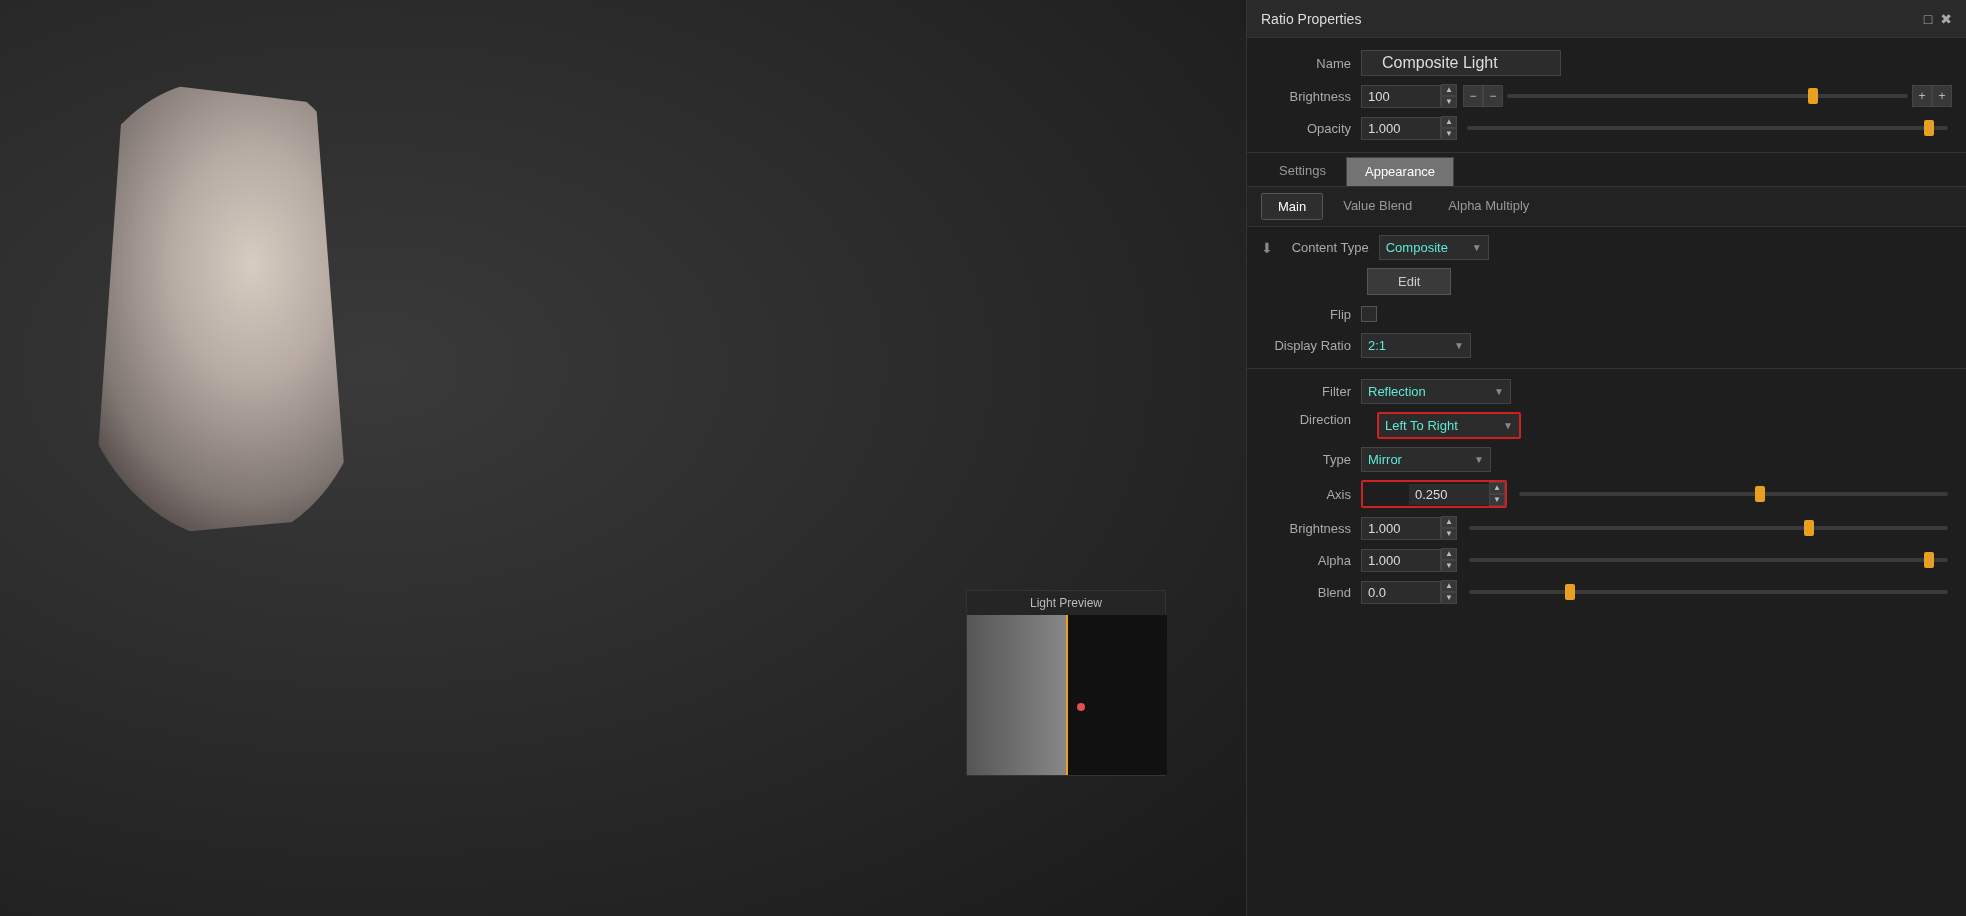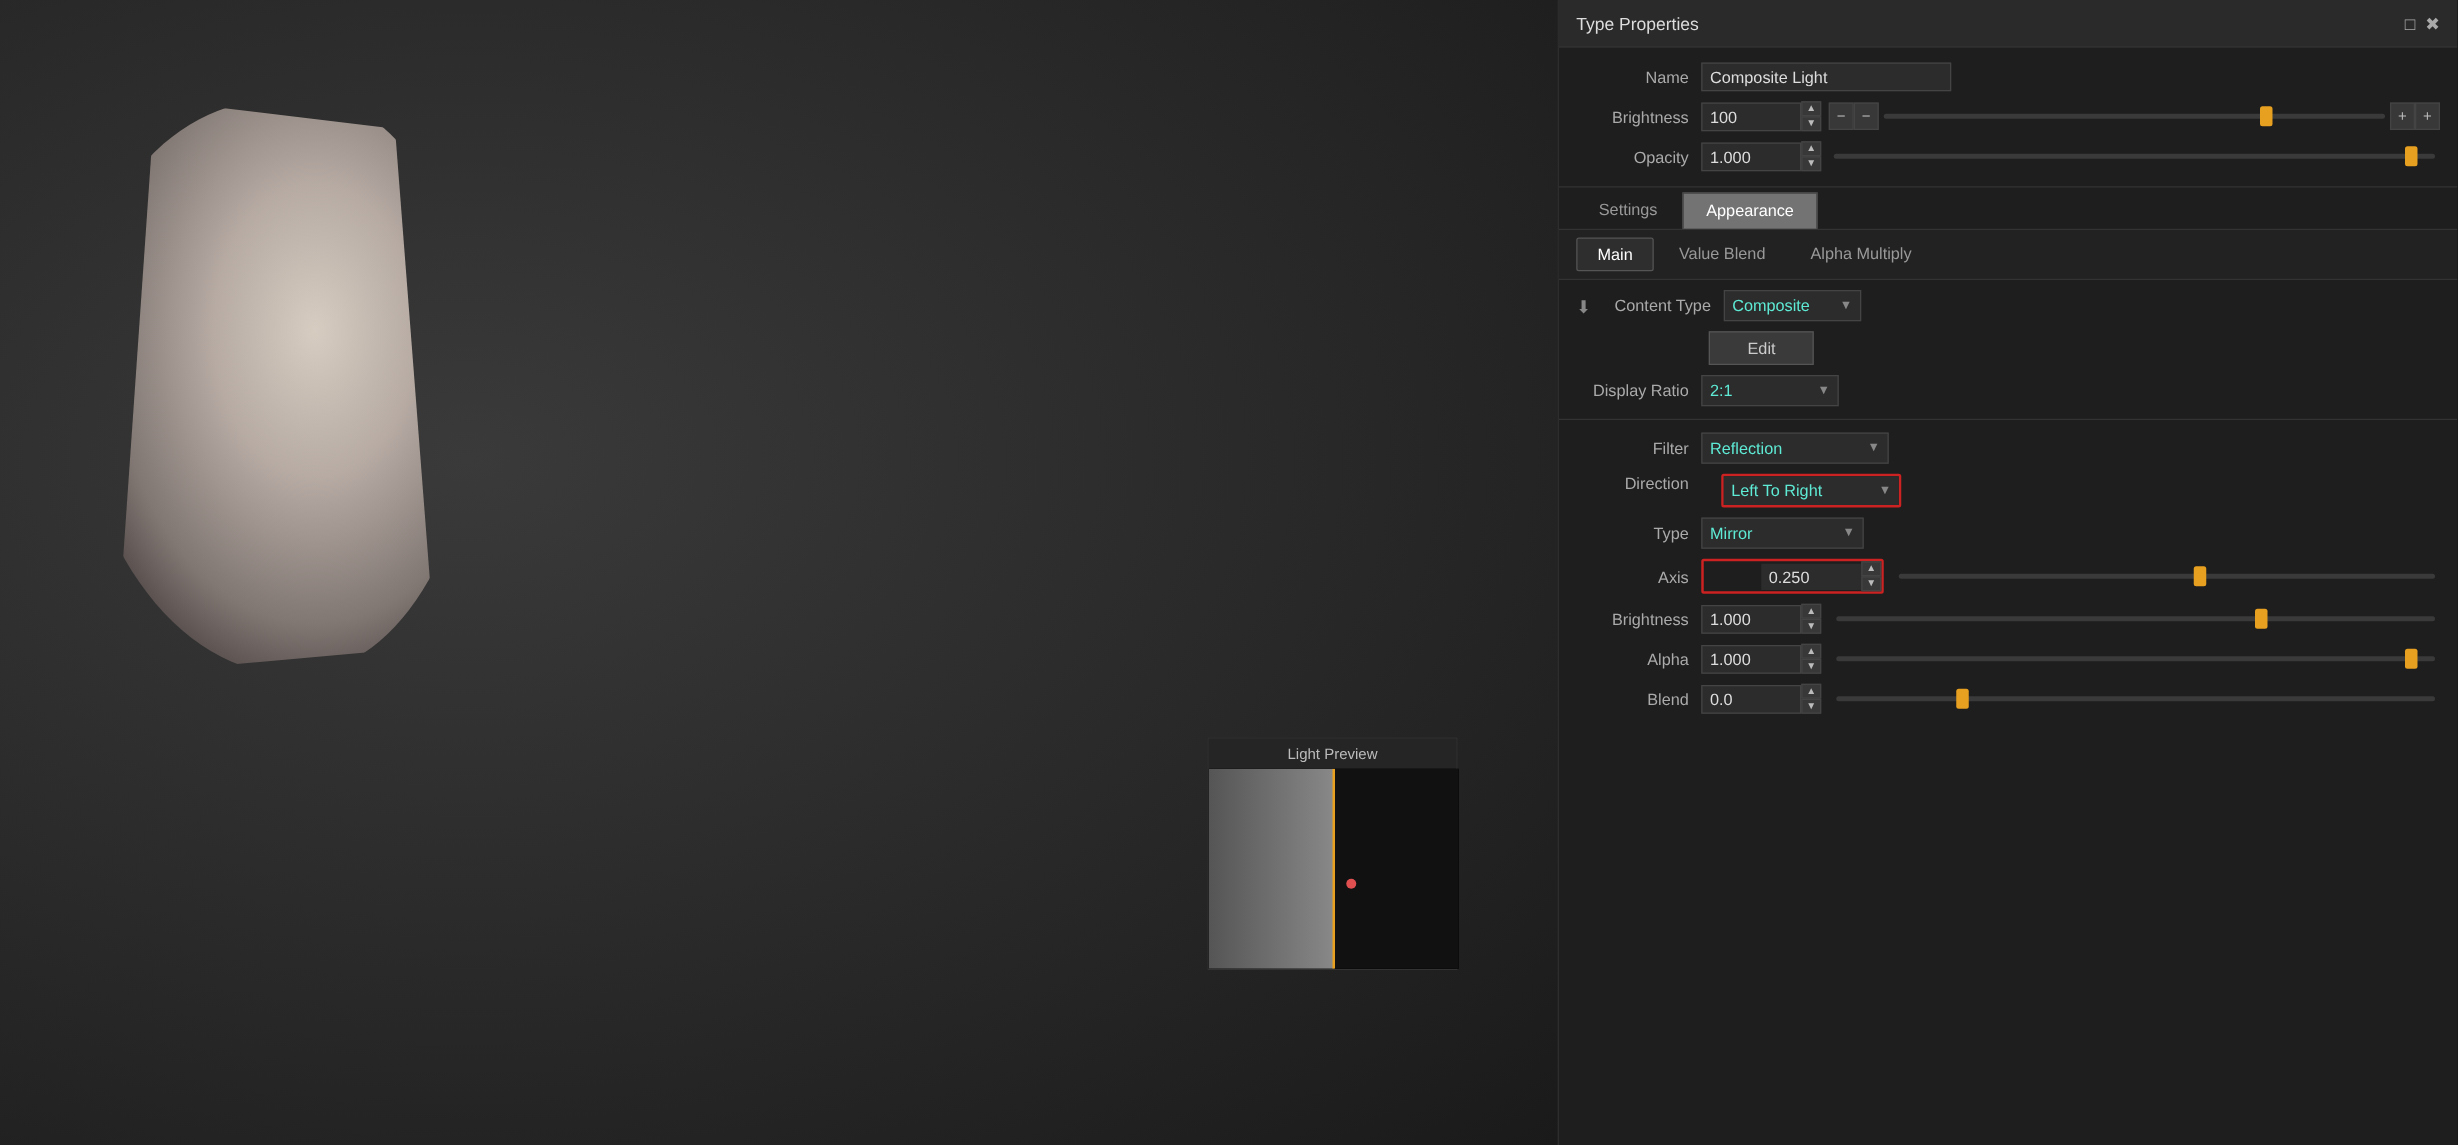--- a/index.html
+++ b/index.html
@@ -152,22 +152,22 @@
       text-align: right;
       margin-right: 10px;
       font-size: 13px;
       flex-shrink: 0;
     }
 
     .prop-input {
       background: #2c2c2c;
       border: 1px solid #444;
       color: #ddd;
-      padding: 3px 6px;
-      font-size: 13px;
+      padding: 3px 20px;
+      font-size: 16px;
       width: 100px;
     }
 
     .prop-input-name {
       width: 200px;
     }
 
     .spinner-box {
       display: flex;
       align-items: center;
@@ -405,21 +405,21 @@
       <div class="preview-right"></div>
       <div class="preview-line"></div>
       <div class="preview-dot"></div>
     </div>
   </div>
 </div>
 
 <div class="right-panel">
 
   <div class="title-bar">
-    <span class="title-bar-title">Type Properties</span>
+    <span class="title-bar-title">Ratio Properties</span>
     <div class="title-bar-icons">
       <span class="title-icon">□</span>
       <span class="title-icon">✖</span>
     </div>
   </div>
 
   <div class="properties-area">
     <div class="prop-row">
       <span class="prop-label">Name</span>
       <input class="prop-input prop-input-name" value="Composite Light" style="">
@@ -485,20 +485,24 @@
       <div class="dropdown">
         <span class="dropdown-text">Composite</span>
         <span class="dropdown-arrow">▼</span>
       </div>
     </div>
 
     <div class="prop-row" style="padding-left: 120px;">
       <button class="edit-btn">Edit</button>
     </div>
 
+    <div class="prop-row">
+      <span class="prop-label">Flip</span>
+      <div class="checkbox"></div>
+    </div>
 
 
     <div class="prop-row">
       <span class="prop-label">Display Ratio</span>
       <div class="dropdown">
         <span class="dropdown-text">2:1</span>
         <span class="dropdown-arrow">▼</span>
       </div>
     </div>
 

